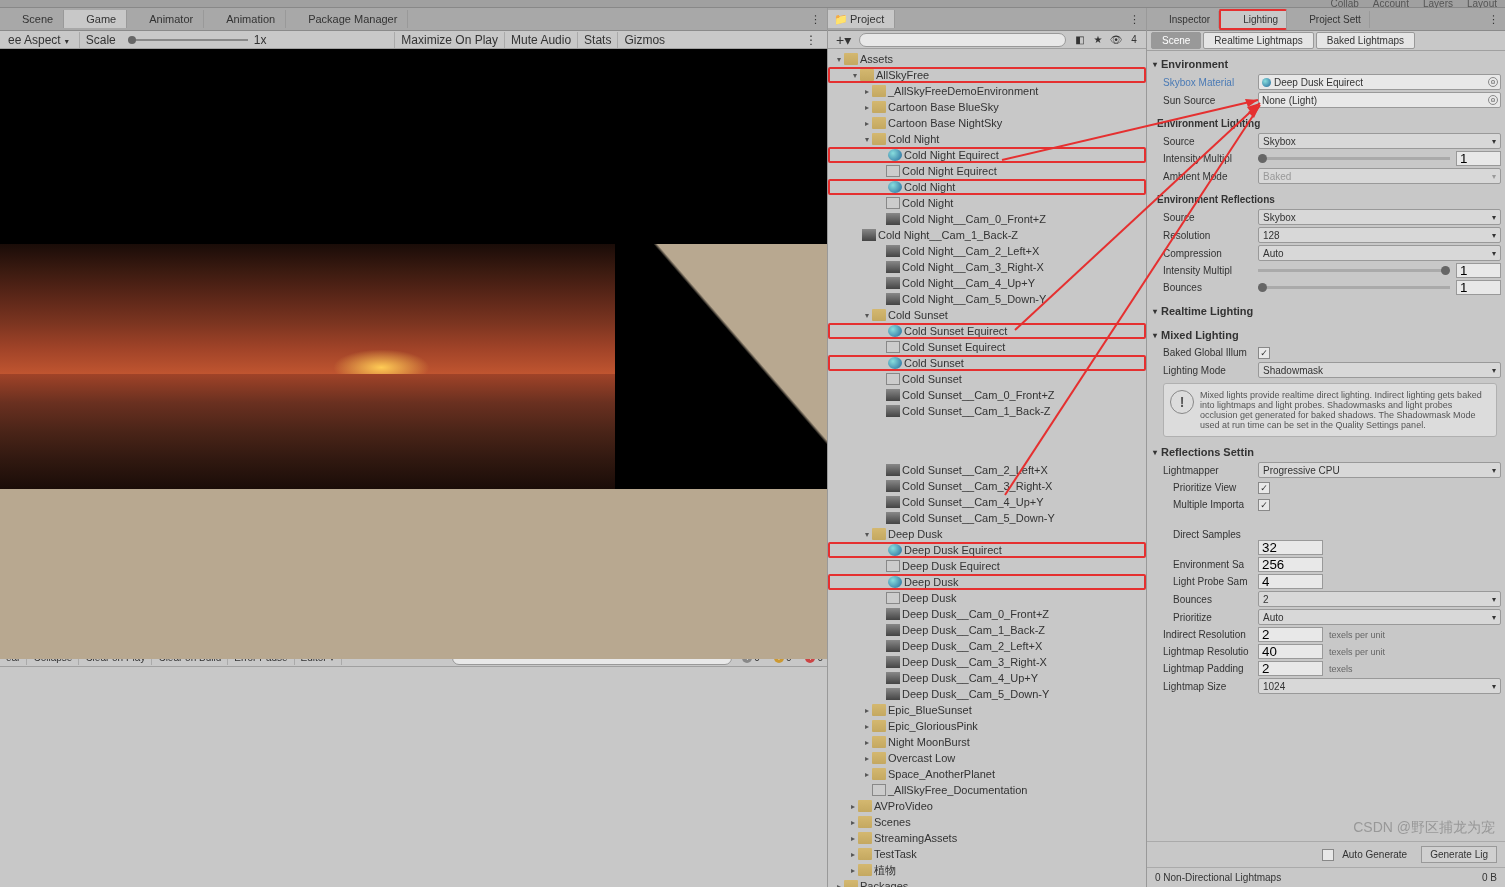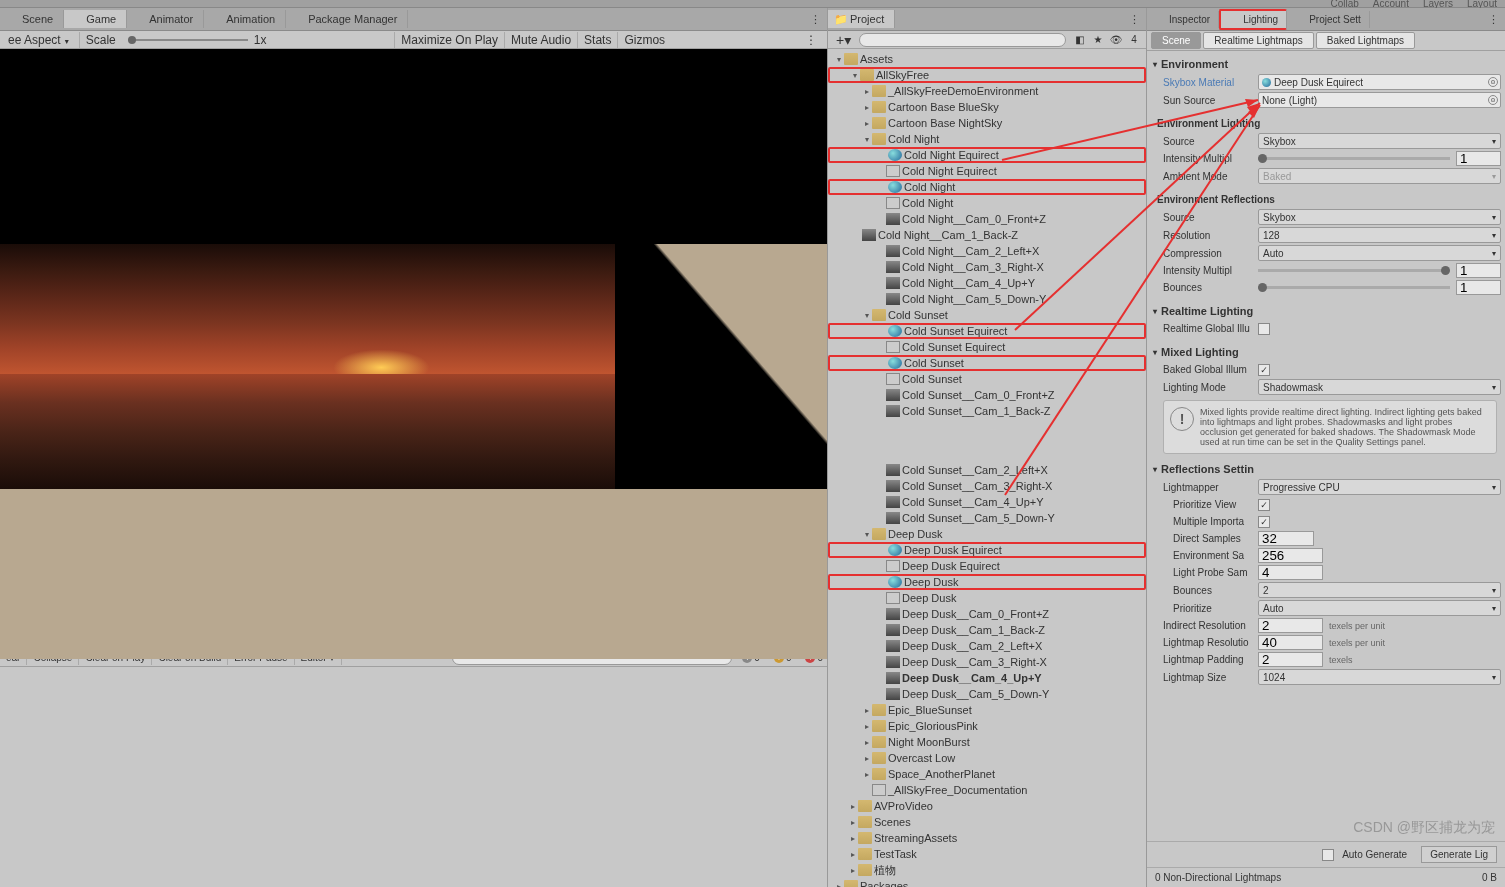--- a/index.html
+++ b/index.html
@@ -366,21 +366,21 @@
         <div class="tree-row" style="padding-left: 48px;">
           <span class="arrow"></span>
           <span class="ficon txt-i"></span>
           <span class="lbl">Deep Dusk__Cam_2_Left+X</span>
         </div>
         <div class="tree-row" style="padding-left: 48px;">
           <span class="arrow"></span>
           <span class="ficon txt-i"></span>
           <span class="lbl">Deep Dusk__Cam_3_Right-X</span>
         </div>
-        <div class="tree-row" style="padding-left: 48px; font-weight: bold;">
+        <div class="tree-row" style="padding-left: 48px;">
           <span class="arrow"></span>
           <span class="ficon txt-i"></span>
           <span class="lbl">Deep Dusk__Cam_4_Up+Y</span>
         </div>
         <div class="tree-row" style="padding-left: 48px;">
           <span class="arrow"></span>
           <span class="ficon txt-i"></span>
           <span class="lbl">Deep Dusk__Cam_5_Down-Y</span>
         </div>
         <div class="tree-row" style="padding-left: 34px;">
@@ -551,26 +551,20 @@
               <div class="sliderbar">
                 <div class="kn" style="left:0"></div>
               </div>
               <input class="numfield" value="1" style="">
             </div>
           </div>
       </div>
 
       <div class="section">
         <div class="sec-head">Realtime Lighting</div>
-        <div class="prop">
-            <span class="plbl">Realtime Global Illu</span>
-            <div class="pval">
-              <span class="chk"></span>
-            </div>
-          </div>
       </div>
 
       <div class="section">
         <div class="sec-head">Mixed Lighting</div>
         <div class="prop">
             <span class="plbl">Baked Global Illum</span>
             <div class="pval">
               <span class="chk">✓</span>
             </div>
           </div>
@@ -606,21 +600,21 @@
           </div>
         <div class="prop">
             <span class="plbl" style="padding-left:10px">Multiple Importa</span>
             <div class="pval">
               <span class="chk">✓</span>
             </div>
           </div>
         <div class="prop">
             <span class="plbl" style="padding-left:10px">Direct Samples</span>
             <div class="pval">
-              <input class="numfield" style="width: 56px;" value="32">
+              <input class="numfield" style="width: 65px; margin-top: 26px;" value="32">
             </div>
           </div>
         <div class="prop">
             <span class="plbl" style="padding-left:10px">Environment Sa</span>
             <div class="pval">
               <input class="numfield" style="width: 65px;" value="256">
             </div>
           </div>
         <div class="prop">
             <span class="plbl" style="padding-left:10px">Light Probe Sam</span>

